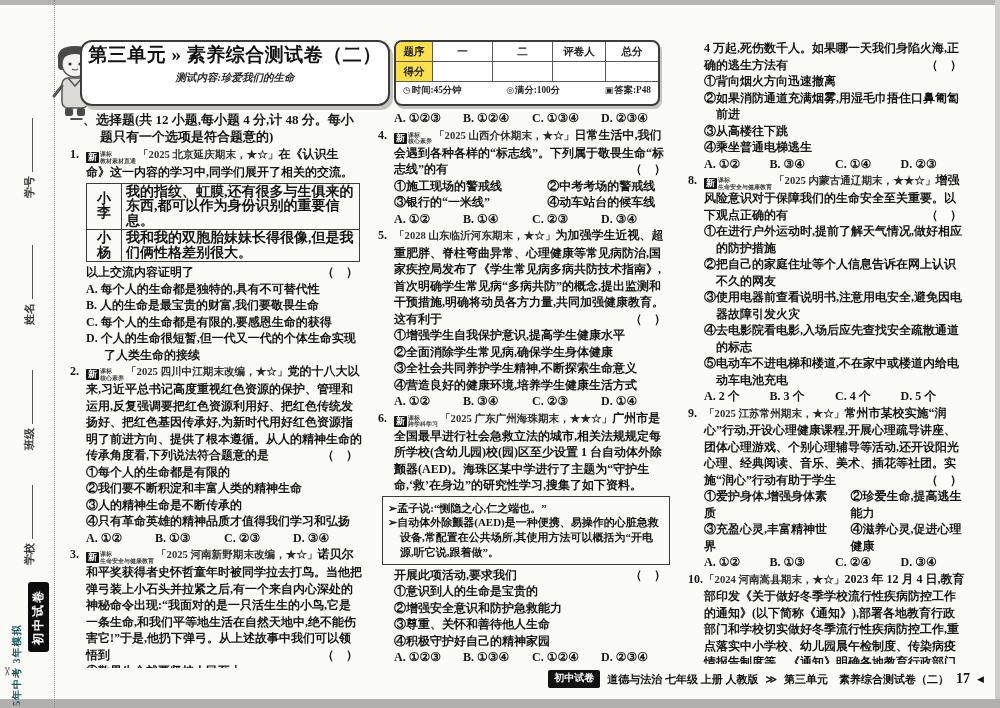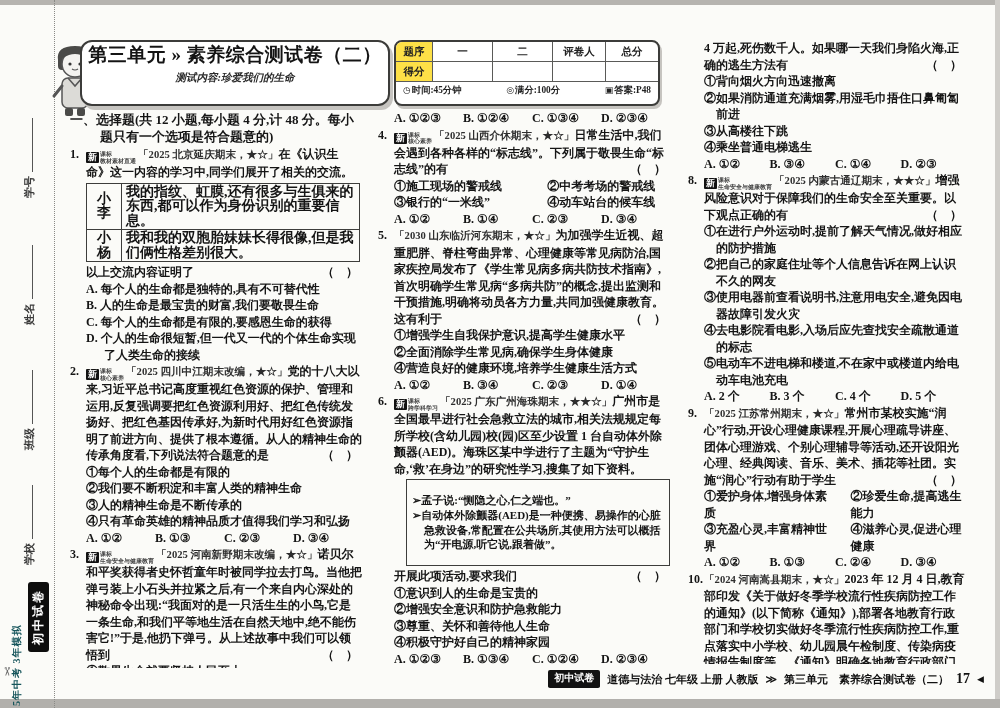--- a/index.html
+++ b/index.html
@@ -58,21 +58,21 @@
   .pairrow{display:flex;padding-left:16px;gap:18px;}
   .pairrow .p1{width:49%;}
   .pairrow .p2{flex:1;}
   .optrow{display:flex;padding-left:16px;}
   .optrow .opt{flex:1;}
   .optlist .optline{padding-left:34px;text-indent:-18px;}
   .qtable{border-collapse:collapse;margin:2px 0 2px 16px;width:calc(100% - 18px);
           font-size:14px;line-height:14.5px;padding-left:12px;}
   .qtable td{border:1px solid #3d3d3b;padding:1px 4px;}
   .qtable .tname{width:26px;text-align:center;}
-  .qbox{border:1px solid #3d3d3b;margin:2px 0 2px 28px;padding:13px 5px;
+  .qbox{border:1px solid #3d3d3b;margin:2px 0 2px 4px;padding:4px 5px;
         font-size:11px;line-height:14.8px;}
   .qbox .boxline{padding-left:12px;text-indent:-12px;}
   
   .footer{position:absolute;right:16px;top:670px;display:flex;align-items:center;gap:7px;
           font-size:11px;font-weight:800;color:#111;}
   .fbadge{background:#121212;color:#fff;padding:1px 6px;font-size:10px;border-radius:2px;
           border-bottom:2px solid #121212;}
   .fpage{font-size:14px;}
   .fpointer{font-size:9px;}
 </style>
@@ -219,24 +219,25 @@
         <span class="p1">③银行的“一米线”</span>
         <span class="p2">④动车站台的候车线</span>
       </div>
     </div>
     <div class="optrow">
       <span class="opt">A. ①②</span>
       <span class="opt">B. ①④</span>
       <span class="opt">C. ②③</span>
       <span class="opt">D. ③④</span>
     </div>
-    <div class="para q"><span class="qnum">5.</span><span class="src">「2030 山东临沂河东期末，★☆」</span><span class="qtext">为加强学生近视、超重肥胖、脊柱弯曲异常、心理健康等常见病防治,国家疾控局发布了《学生常见病多病共防技术指南》,首次明确学生常见病“多病共防”的概念,提出监测和干预措施,明确将动员各方力量,共同加强健康教育。这有利于</span><span class="paren">（　）</span></div>
+    <div class="para q"><span class="qnum">5.</span><span class="src">「2028 山东临沂河东期末，★☆」</span><span class="qtext">为加强学生近视、超重肥胖、脊柱弯曲异常、心理健康等常见病防治,国家疾控局发布了《学生常见病多病共防技术指南》,首次明确学生常见病“多病共防”的概念,提出监测和干预措施,明确将动员各方力量,共同加强健康教育。这有利于</span><span class="paren">（　）</span></div>
     <div class="items">
       <div class="item">①增强学生自我保护意识,提高学生健康水平</div>
       <div class="item">②全面消除学生常见病,确保学生身体健康</div>
+      <div class="item">③全社会共同养护学生精神,不断探索生命意义</div>
       <div class="item">④营造良好的健康环境,培养学生健康生活方式</div>
     </div>
     <div class="optrow">
       <span class="opt">A. ①②</span>
       <span class="opt">B. ③④</span>
       <span class="opt">C. ②③</span>
       <span class="opt">D. ①④</span>
     </div>
     <div class="para q"><span class="qnum">6.</span><span class="nbadge">
         <span class="nb">新</span>

